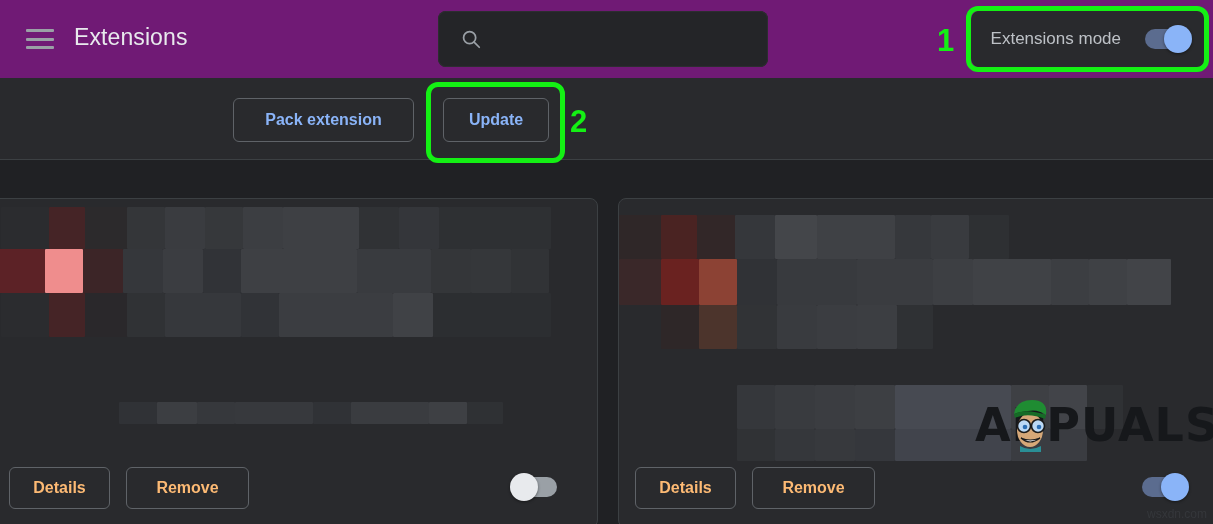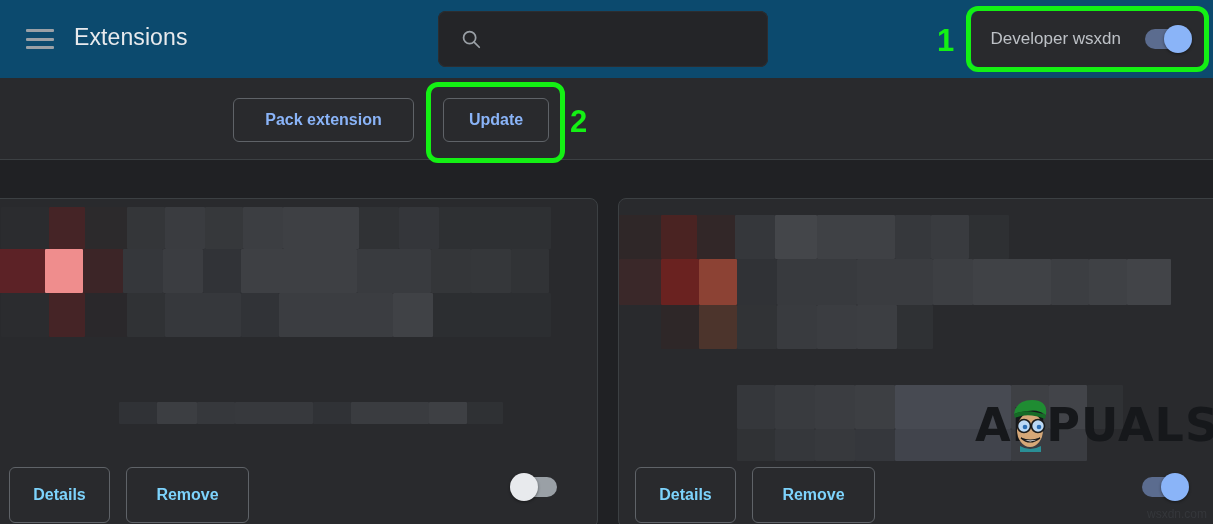--- a/index.html
+++ b/index.html
@@ -20,21 +20,21 @@
     height: 524px;
     background: #202124;
   }
 
   
   .header {
     position: absolute;
     left: 0; top: 0;
     width: 1213px;
     height: 84px;
-    background: #0c4a6e;
+    background: #701a75;
     border-bottom: 1px solid #3c4043;
     box-sizing: border-box;
   }
   .hamburger {
     position: absolute;
     left: 26px; top: 27px;
     width: 28px; height: 24px;
     display: flex;
     flex-direction: column;
     justify-content: space-between;
@@ -208,25 +208,25 @@
 
   .card-footer {
     position: absolute;
     left: 0; bottom: 0;
     width: 100%;
     height: 76px;
   }
   .card-btn {
     position: absolute;
     top: 16px;
-    height: 56px;
+    height: 42px;
     background: #292a2d;
     border: 1px solid #5f6368;
     border-radius: 6px;
-    color: #7dd3fc;
+    color: #fdba74;
     font-family: "Liberation Sans", sans-serif;
     font-size: 16px;
     font-weight: bold;
     cursor: pointer;
     padding: 0 16px;
     box-sizing: border-box;
     display: flex;
     align-items: center;
     justify-content: center;
   }
@@ -287,21 +287,21 @@
     <div class="page-title">Extensions</div>
 
     <div class="search-wrap">
       <svg class="search-icon" viewBox="0 0 24 24">
         <circle cx="10.5" cy="10.5" r="6.6" fill="none" stroke="#9aa0a6" stroke-width="1.9"></circle>
         <line x1="15.4" y1="15.4" x2="21" y2="21" stroke="#9aa0a6" stroke-width="1.9" stroke-linecap="round"></line>
       </svg>
     </div>
 
     <div class="devmode-box">
-      <span class="devmode-label">Developer wsxdn</span>
+      <span class="devmode-label">Extensions mode</span>
       <div class="toggle on">
         <span class="track"></span>
         <span class="knob"></span>
       </div>
     </div>
   </div>
 
   <div class="toolbar">
     <button class="tb-btn" id="btn-update">Update</button>
     <button class="tb-btn" id="btn-pack">Pack extension</button>

